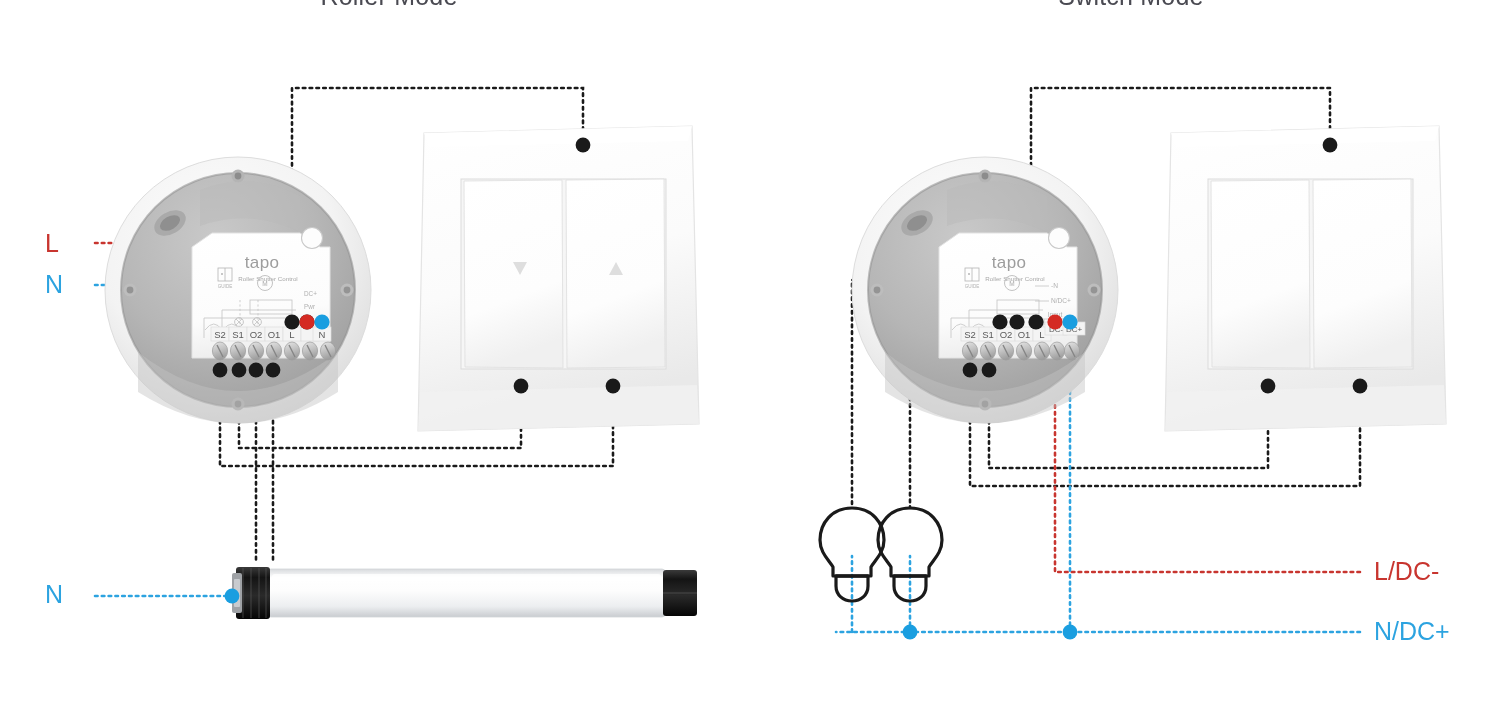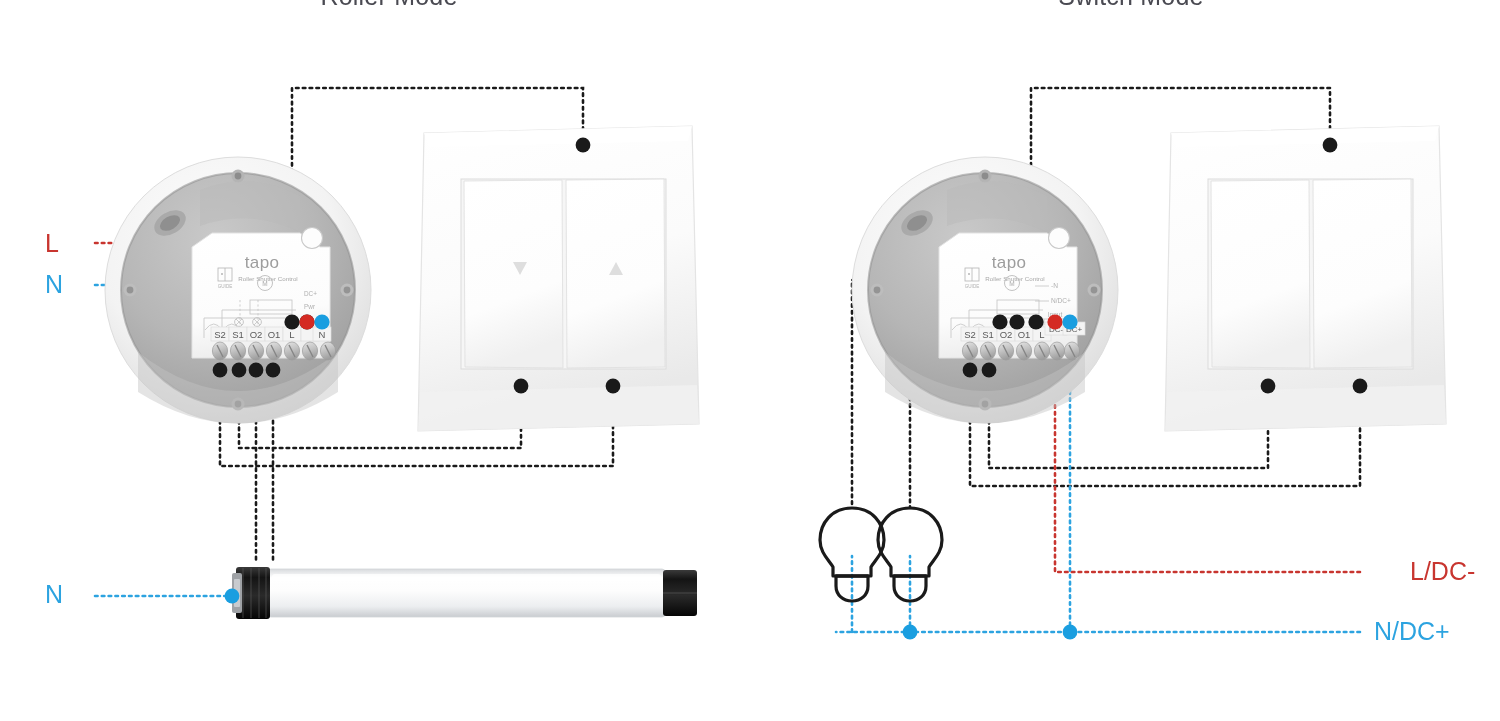--- a/index.html
+++ b/index.html
@@ -36,21 +36,21 @@
     font-weight: 400;
     white-space: nowrap;
     line-height: 1;
   }
   .lbl-red  { color: #c8352f; }
   .lbl-blue { color: #2ca3e0; }
 
   #lbl-L      { left: 45px;   top: 231px; }
   #lbl-N-top  { left: 45px;   top: 272px; }
   #lbl-N-bot  { left: 45px;   top: 582px; }
-  #lbl-LDC    { left: 1374px; top: 559px; margin-left: 36px; }
+  #lbl-LDC    { left: 1374px; top: 559px; }
   #lbl-NDC    { left: 1374px; top: 619px; }
 </style>
 </head>
 <body>
 
 <div id="stage">
 
   <div class="mode-title" id="title-left">Roller Mode</div>
   <div class="mode-title" id="title-right">Switch Mode</div>
 

